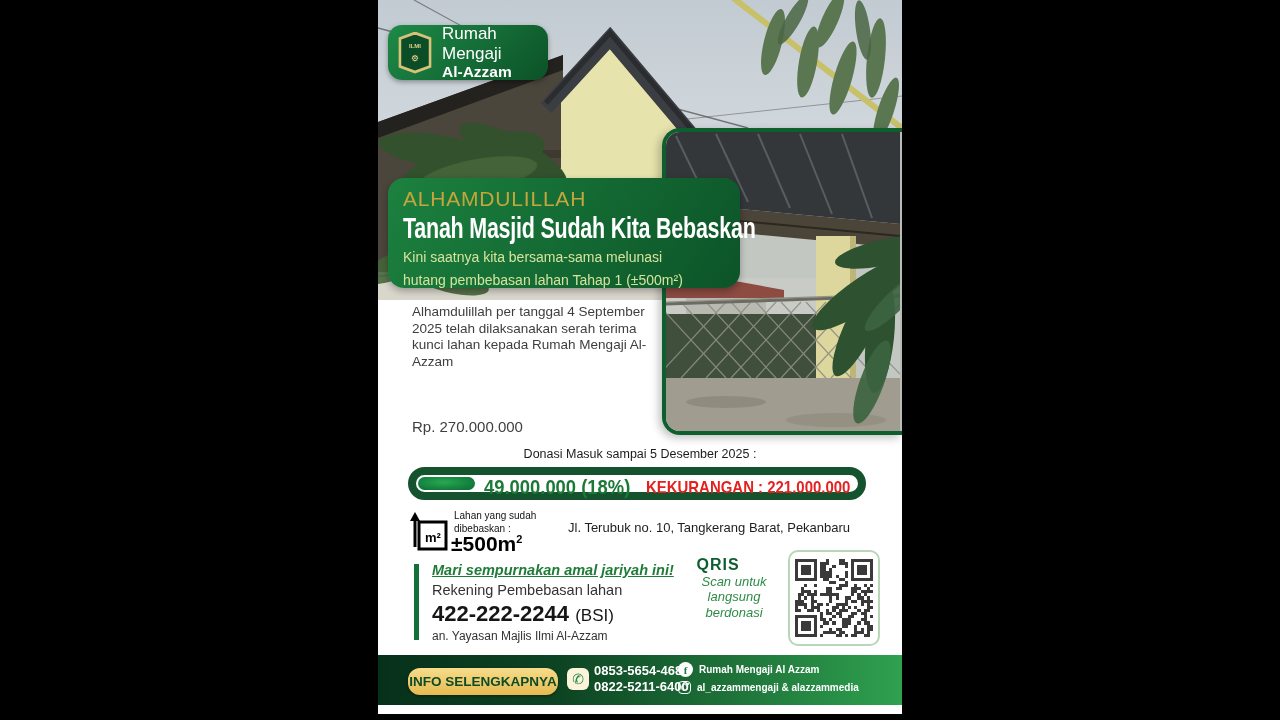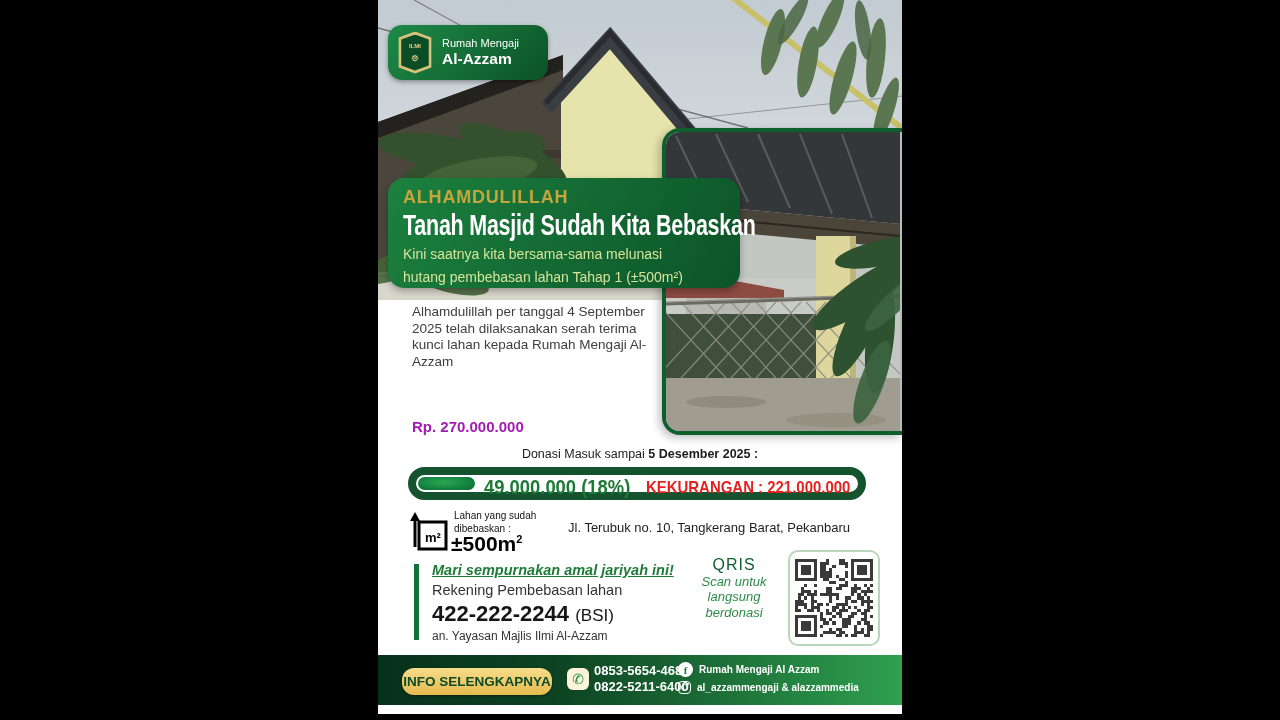--- a/index.html
+++ b/index.html
@@ -19,48 +19,48 @@
     box-shadow:0 2px 5px rgba(0,0,0,.35); }
   .badge-logo { width:38px; height:42px; flex:0 0 38px; position:relative;
     clip-path:polygon(50% 0,93% 14%,93% 86%,50% 100%,7% 86%,7% 14%);
     background:#d8c27a; display:flex; align-items:center; justify-content:center; }
   .badge-logo-inner { width:32px; height:36px;
     clip-path:polygon(50% 0,93% 14%,93% 86%,50% 100%,7% 86%,7% 14%);
     background:#0b4d26; color:#e6cf8a; font-size:6px; font-weight:bold; text-align:center;
     display:flex; flex-direction:column; align-items:center; justify-content:center; line-height:1.3; }
   .badge-logo-inner .cal { font-size:11px; line-height:1; }
   .badge-text { margin-left:8px; color:#fff; line-height:1.15; }
-  .badge-line1 { font-size:11px; }
+  .badge-line1 { font-size:17px; }
   .badge-line2 { font-size:15.5px; font-weight:bold; }
 
   
   .inset { position:absolute; left:284px; top:128px; width:240px; height:307px;
     border:4px solid #0f5e2e; border-right:none; border-radius:18px 0 0 18px; overflow:hidden;
     background:#b9bdb9; box-shadow:-3px 3px 8px rgba(0,0,0,.25); }
   .inset svg { display:block; }
 
   
   .banner { position:absolute; left:10px; top:178px; width:352px; height:110px;
     background:linear-gradient(120deg,#1c813f,#0c5428);
     border-radius:16px; padding:9px 14px 0 15px; box-shadow:0 3px 7px rgba(0,0,0,.3); }
-  .kicker { color:#c6a53c; font-weight:bold; font-size:18px; letter-spacing:.8px; }
+  .kicker { color:#c6a53c; font-weight:normal; font-size:21px; letter-spacing:.8px; }
   .headline { color:#fff; font-weight:bold; font-size:29px; white-space:nowrap;
     transform:scaleX(.74); transform-origin:left center; letter-spacing:-.3px; margin-top:1px; }
   .subline { color:#d6e39c; font-size:14px; line-height:1.38; white-space:nowrap; margin-top:3px; }
 
   
   .para { position:absolute; left:34px; width:258px; font-size:13.5px; color:#3e3e3e; line-height:1.24; }
   .para1 { top:304px; }
   .para2 { top:374px; }
-  .amount { position:absolute; left:34px; top:418px; font-size:15px; font-weight:bold; color:#a21caf; }
+  .amount { position:absolute; left:34px; top:418px; font-size:15px; font-weight:normal; color:#404040; }
 
   
   .donasi-line { position:absolute; left:0; top:447px; width:524px; text-align:center;
     font-size:12.5px; color:#1c1c1c; }
-  .donasi-line b { font-weight:bold; }
+  .donasi-line b { font-weight:normal; }
   .bar { position:absolute; left:30px; top:467px; width:458px; height:33px;
     background:#fff; border:8px solid #14532d; border-radius:17px; }
   .bar-fill { position:absolute; left:2px; top:2px; bottom:2px; width:13%;
     background:radial-gradient(ellipse at 45% 40%, #2aa852 0%, #158540 55%, #0b6b31 100%);
     border-radius:999px; }
   .bar-collected { position:absolute; left:68px; top:1px; font-size:20px; font-weight:bold; color:#1b7a36;
     white-space:nowrap; transform:scaleX(.92); transform-origin:left center; }
   .bar-short { position:absolute; right:8px; top:3px; font-size:17px; font-weight:bold; color:#e4211f;
     white-space:nowrap; transform:scaleX(.88); transform-origin:right center; }
 
@@ -75,32 +75,32 @@
   .bank-rule { position:absolute; left:36px; top:564px; width:5px; height:76px; background:#137038; }
   .bank { position:absolute; left:54px; top:562px; line-height:1.2; }
   .bank-cta { font-size:14.5px; font-weight:bold; font-style:italic; color:#1e7c38;
     text-decoration:underline; }
   .bank-label { font-size:14.5px; color:#333; margin-top:3px; }
   .bank-number { font-size:22px; font-weight:bold; color:#161616; margin-top:1px; }
   .bank-number .bsi { font-size:17px; font-weight:normal; }
   .bank-holder { font-size:12px; color:#333; margin-top:2px; }
 
   
-  .qris-logo { position:absolute; left:322px; top:556px; width:68px; text-align:center;
-    font-size:16px; font-weight:normal; color:#0f5e2f; letter-spacing:1px; }
+  .qris-logo { position:absolute; left:306px; top:556px; width:68px; text-align:center;
+    font-size:16px; font-weight:bold; color:#0f5e2f; letter-spacing:1px; }
   .qris-scan { position:absolute; left:318px; top:574px; width:76px; text-align:center;
     font-size:13px; font-style:italic; color:#2e8b47; line-height:1.18; }
   .qr-card { position:absolute; left:410px; top:550px; width:92px; height:96px;
     background:#fff; border:2px solid #b9d6b9; border-radius:10px;
     display:flex; align-items:center; justify-content:center; }
 
   
   .footer { position:absolute; left:0; top:655px; width:524px; height:50px;
     background:linear-gradient(90deg,#07301a 0%,#0d4423 35%,#2fa14f 100%); }
-  .info-btn { position:absolute; left:24px; top:13px; width:150px; height:27px;
+  .info-btn { position:absolute; left:30px; top:13px; width:150px; height:27px;
     background:linear-gradient(180deg,#f7dc8a,#e6ba50); border:none; border-radius:12px;
     font-family:"Liberation Sans",sans-serif; font-size:13.5px; font-weight:bold; color:#0d4b28;
     display:flex; align-items:center; justify-content:center; cursor:pointer;
     box-shadow:0 1px 3px rgba(0,0,0,.4); }
   .phone-wrap { position:absolute; left:189px; top:8px; display:flex; align-items:center; }
   .phone-icon { width:22px; height:22px; border-radius:6px; background:#fbf3da;
     display:flex; align-items:center; justify-content:center; color:#1c8a44; font-size:14px; }
   .phone-nums { margin-left:5px; color:#fff; font-weight:bold; font-size:13px; line-height:1.25; }
   .social { position:absolute; left:300px; top:7px; }
   .social-row { display:flex; align-items:center; margin-bottom:4px; cursor:pointer; }

